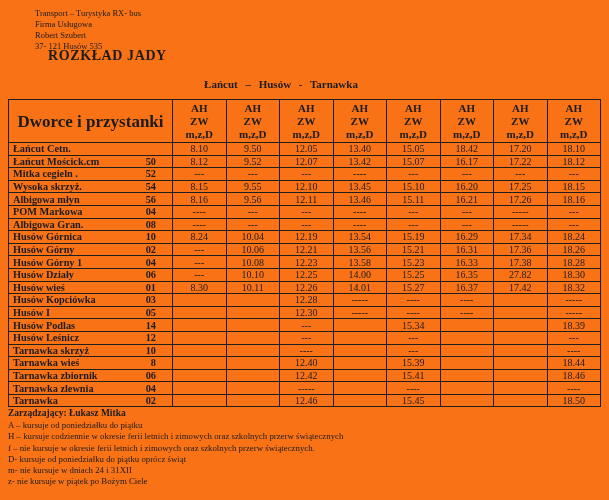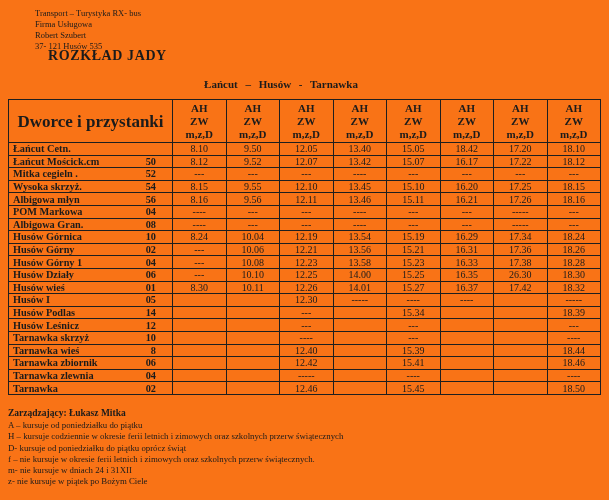--- a/index.html
+++ b/index.html
@@ -249,21 +249,21 @@
               <span class="stop-name">Husów Działy</span>
               <span class="stop-code">06</span>
             </div>
           </td>
           <td class="time-td">---</td>
           <td class="time-td">10.10</td>
           <td class="time-td">12.25</td>
           <td class="time-td">14.00</td>
           <td class="time-td">15.25</td>
           <td class="time-td">16.35</td>
-          <td class="time-td">26.30</td>
+          <td class="time-td">27.82</td>
           <td class="time-td">18.30</td>
         </tr>
         <tr>
           <td class="stop-td">
             <div class="stop-inner">
               <span class="stop-name">Husów wieś</span>
               <span class="stop-code">01</span>
             </div>
           </td>
           <td class="time-td">8.30</td>
@@ -271,20 +271,36 @@
           <td class="time-td">12.26</td>
           <td class="time-td">14.01</td>
           <td class="time-td">15.27</td>
           <td class="time-td">16.37</td>
           <td class="time-td">17.42</td>
           <td class="time-td">18.32</td>
         </tr>
         <tr>
           <td class="stop-td">
             <div class="stop-inner">
+              <span class="stop-name">Husów Kopciówka</span>
+              <span class="stop-code">03</span>
+            </div>
+          </td>
+          <td class="time-td"></td>
+          <td class="time-td"></td>
+          <td class="time-td">12.28</td>
+          <td class="time-td">-----</td>
+          <td class="time-td">----</td>
+          <td class="time-td">----</td>
+          <td class="time-td"></td>
+          <td class="time-td">-----</td>
+        </tr>
+        <tr>
+          <td class="stop-td">
+            <div class="stop-inner">
               <span class="stop-name">Husów I</span>
               <span class="stop-code">05</span>
             </div>
           </td>
           <td class="time-td"></td>
           <td class="time-td"></td>
           <td class="time-td">12.30</td>
           <td class="time-td">-----</td>
           <td class="time-td">----</td>
           <td class="time-td">----</td>
@@ -404,19 +420,19 @@
           <td class="time-td">18.50</td>
         </tr>
       </tbody>
   </table>
 
   <div class="manager">Zarządzający: Łukasz Mitka</div>
 
   <div class="legend">
     <div>A – kursuje od poniedziałku do piątku</div>
     <div>H – kursuje codziennie w okresie ferii letnich i zimowych oraz szkolnych  przerw świątecznych</div>
+    <div>f – nie kursuje w  okresie ferii letnich i zimowych oraz szkolnych  przerw świątecznych.</div>
     <div>D- kursuje od poniedziałku do piątku oprócz świąt</div>
-    <div>f – nie kursuje w  okresie ferii letnich i zimowych oraz szkolnych  przerw świątecznych.</div>
     <div>m- nie kursuje w dniach 24 i 31XII</div>
     <div>z- nie kursuje w piątek po Bożym Ciele</div>
   </div>
 
 </div>
 
 </body></html>

